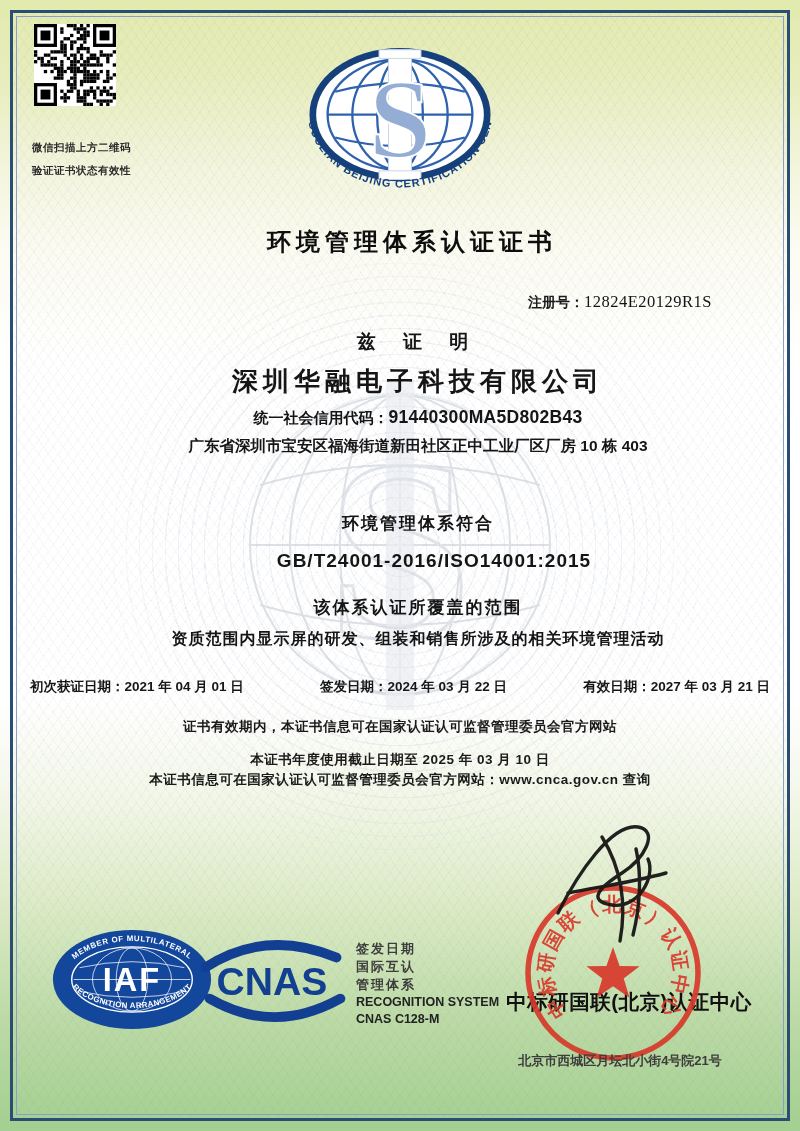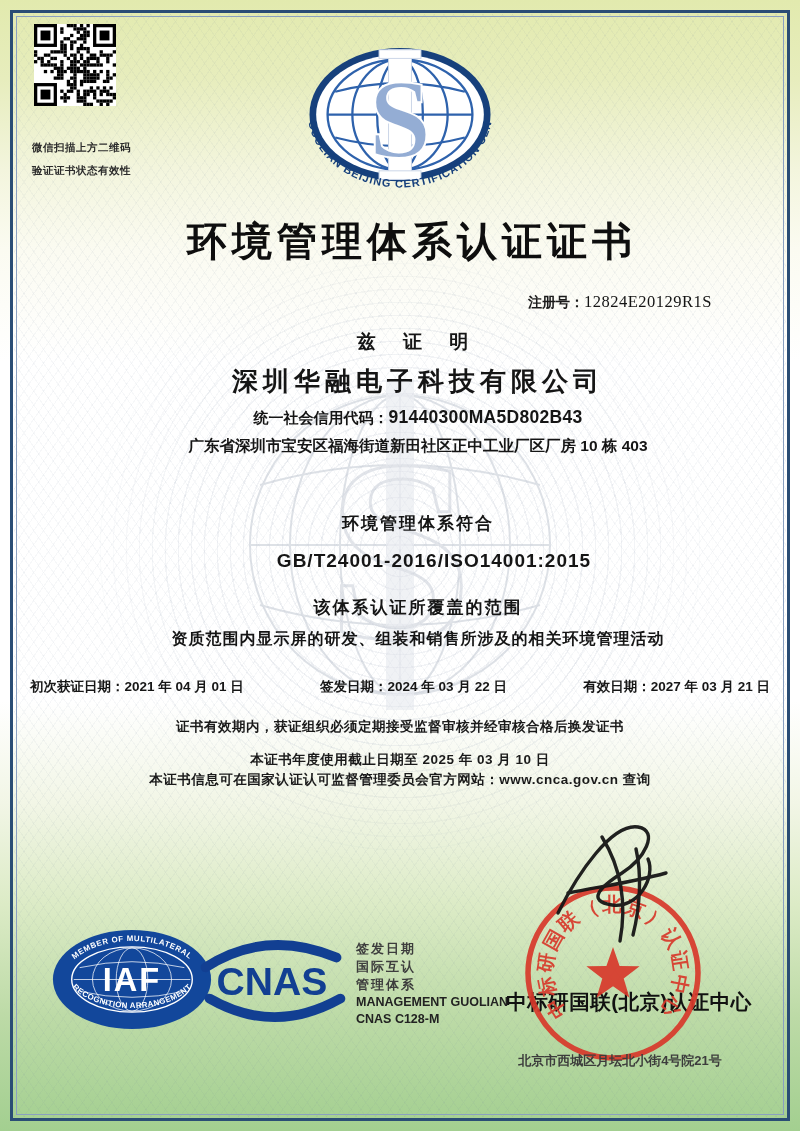--- a/index.html
+++ b/index.html
@@ -36,21 +36,21 @@
   .cjk-bold { font-weight:bold; color:#151515;padding-left:36px; }
 
   .qr-wrap { left:34px; top:24px; width:84px; }
   .qr-svg { width:82px; height:82px; background:#fff; display:block; }
   .qr-cap { position:absolute; left:-2px; width:120px; font-size:10.5px; font-weight:bold; color:#2b2b2b; letter-spacing:.5px; white-space:nowrap;margin-top:31px; }
   .qr-cap1 { top:86px; }
   .qr-cap2 { top:109px; }
 
   .org-logo { left:293px; top:46px; width:214px; height:162px; }
 
-  .title { top:214px; font-size:40px; font-weight:900; letter-spacing:5px; color:#0e0e0e;padding-left:24px; }
+  .title { top:226px; font-size:24px; font-weight:900; letter-spacing:5px; color:#0e0e0e;padding-left:24px; }
   .reg { top:292px; right:88px; position:absolute; white-space:nowrap; }
   .reg-label { font-size:14px; font-weight:bold; color:#1b1b1b; }
   .reg-num { font-size:16.5px; font-family:"Liberation Serif","DejaVu Serif",serif; color:#141414; letter-spacing:.5px; }
 
   .certify { top:329px; font-size:19px; letter-spacing:11px; }
   .company { top:364px; font-size:26px; letter-spacing:5px; }
   .credit { top:407px; font-size:15px; }
   .credit b { font-size:17.5px; letter-spacing:.3px; }
   .addr { top:436px; font-size:15.5px; }
 
@@ -371,21 +371,21 @@
       <span>初次获证日期：</span><span>2021 年 04 月 01 日</span>
     </div>
     <div class="date-item">
       <span>签发日期：</span><span>2024 年 03 月 22 日</span>
     </div>
     <div class="date-item">
       <span>有效日期：</span><span>2027 年 03 月 21 日</span>
     </div>
   </div>
 
-  <div class="abs ctr note note1">证书有效期内，获证组织必须定期接受监督审核并经审核合格后换发证书</div>
+  <div class="abs ctr note note1">证书有效期内，本证书信息可在国家认证认可监督管理委员会官方网站</div>
   <div class="abs ctr note note2">本证书年度使用截止日期至 2025 年 03 月 10 日</div>
   <div class="abs ctr note note3">本证书信息可在国家认证认可监督管理委员会官方网站：www.cnca.gov.cn 查询</div>
 
   <div class="issuer">中标研国联(北京)认证中心</div>
 
   <svg class="abs seal" viewBox="0 0 190 190">
     <g opacity=".92">
       <circle cx="95" cy="98" r="85" fill="none" stroke="#d8392b" stroke-width="5.5"></circle>
       <polygon points="95,72 101.6,90.9 121.6,91.3 105.7,103.5 111.5,122.7 95,111.2 78.5,122.7 84.3,103.5 68.4,91.3 88.4,90.9" fill="#d8392b"></polygon>
       <path id="sealArc" d="M 47,135 A 61,61 0 1 1 143,135" fill="none"></path>
@@ -428,20 +428,20 @@
   <svg class="abs cnas" viewBox="0 0 152 88">
     <path d="M 8,30 Q 70,-10 142,20" fill="none" stroke="#123f92" stroke-width="10" stroke-linecap="round"></path>
     <path d="M 12,62 Q 78,100 146,62" fill="none" stroke="#123f92" stroke-width="10" stroke-linecap="round"></path>
     <text x="76" y="58" text-anchor="middle" font-size="40" font-weight="900" fill="#123f92">CNAS</text>
   </svg>
 
   <div class="cnas-txt">
     <div class="cnas-cn">签发日期</div>
     <div class="cnas-cn">国际互认</div>
     <div class="cnas-cn">管理体系</div>
-    <div class="cnas-en">MANAGEMENT GUOLIAN</div>
+    <div class="cnas-en">RECOGNITION SYSTEM</div>
     <div class="cnas-en">CNAS C128-M</div>
   </div>
 
   <div class="footer">
     <div class="footer-line">北京市西城区月坛北小街4号院21号</div>
   </div>
 </div>
 
 </body></html>

